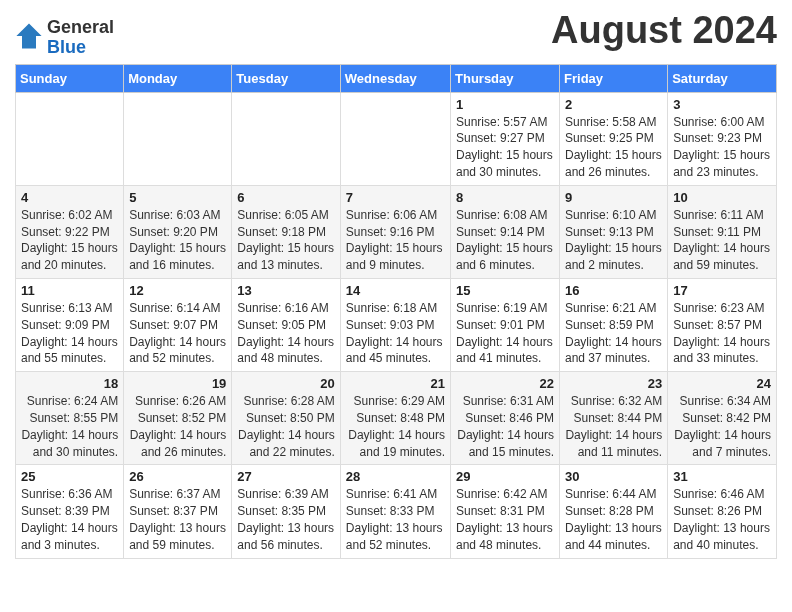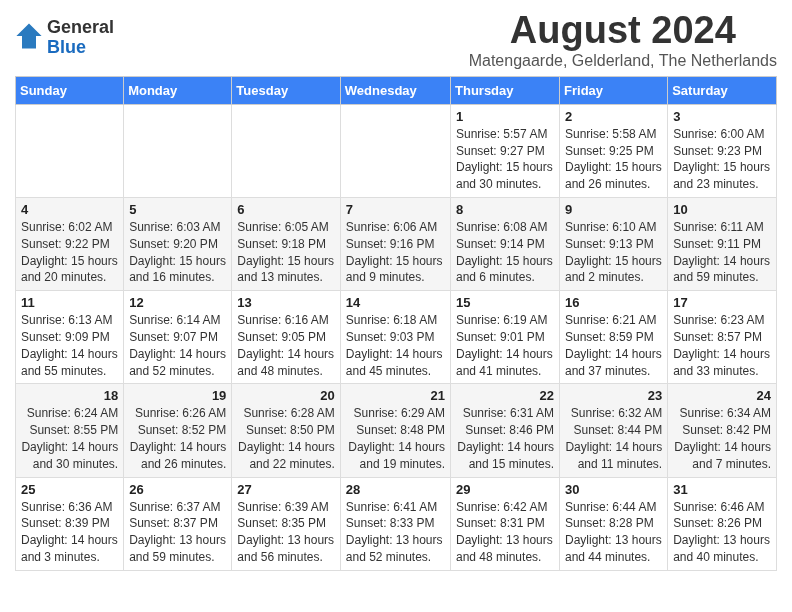--- a/index.html
+++ b/index.html
@@ -110,21 +110,20 @@
     <svg class="logo-shape" viewBox="0 0 40 40">
       <polygon points="20,2 38,20 30,20 30,38 10,38 10,20 2,20" fill="#2a7abf"></polygon>
     </svg>
     <div class="logo-text">
       <span class="logo-general">General</span>
       <span class="logo-blue">Blue</span>
     </div>
   </div>
   <div class="title-area">
     <div class="month-title">August 2024</div>
-    <div class="subtitle">Matengaarde, Gelderland, The Netherlands</div>
   </div>
 </div>
 
 <table class="calendar">
   <thead>
     <tr>
     <th>Sunday</th>
         <th>Monday</th>
         <th>Tuesday</th>
         <th>Wednesday</th>

